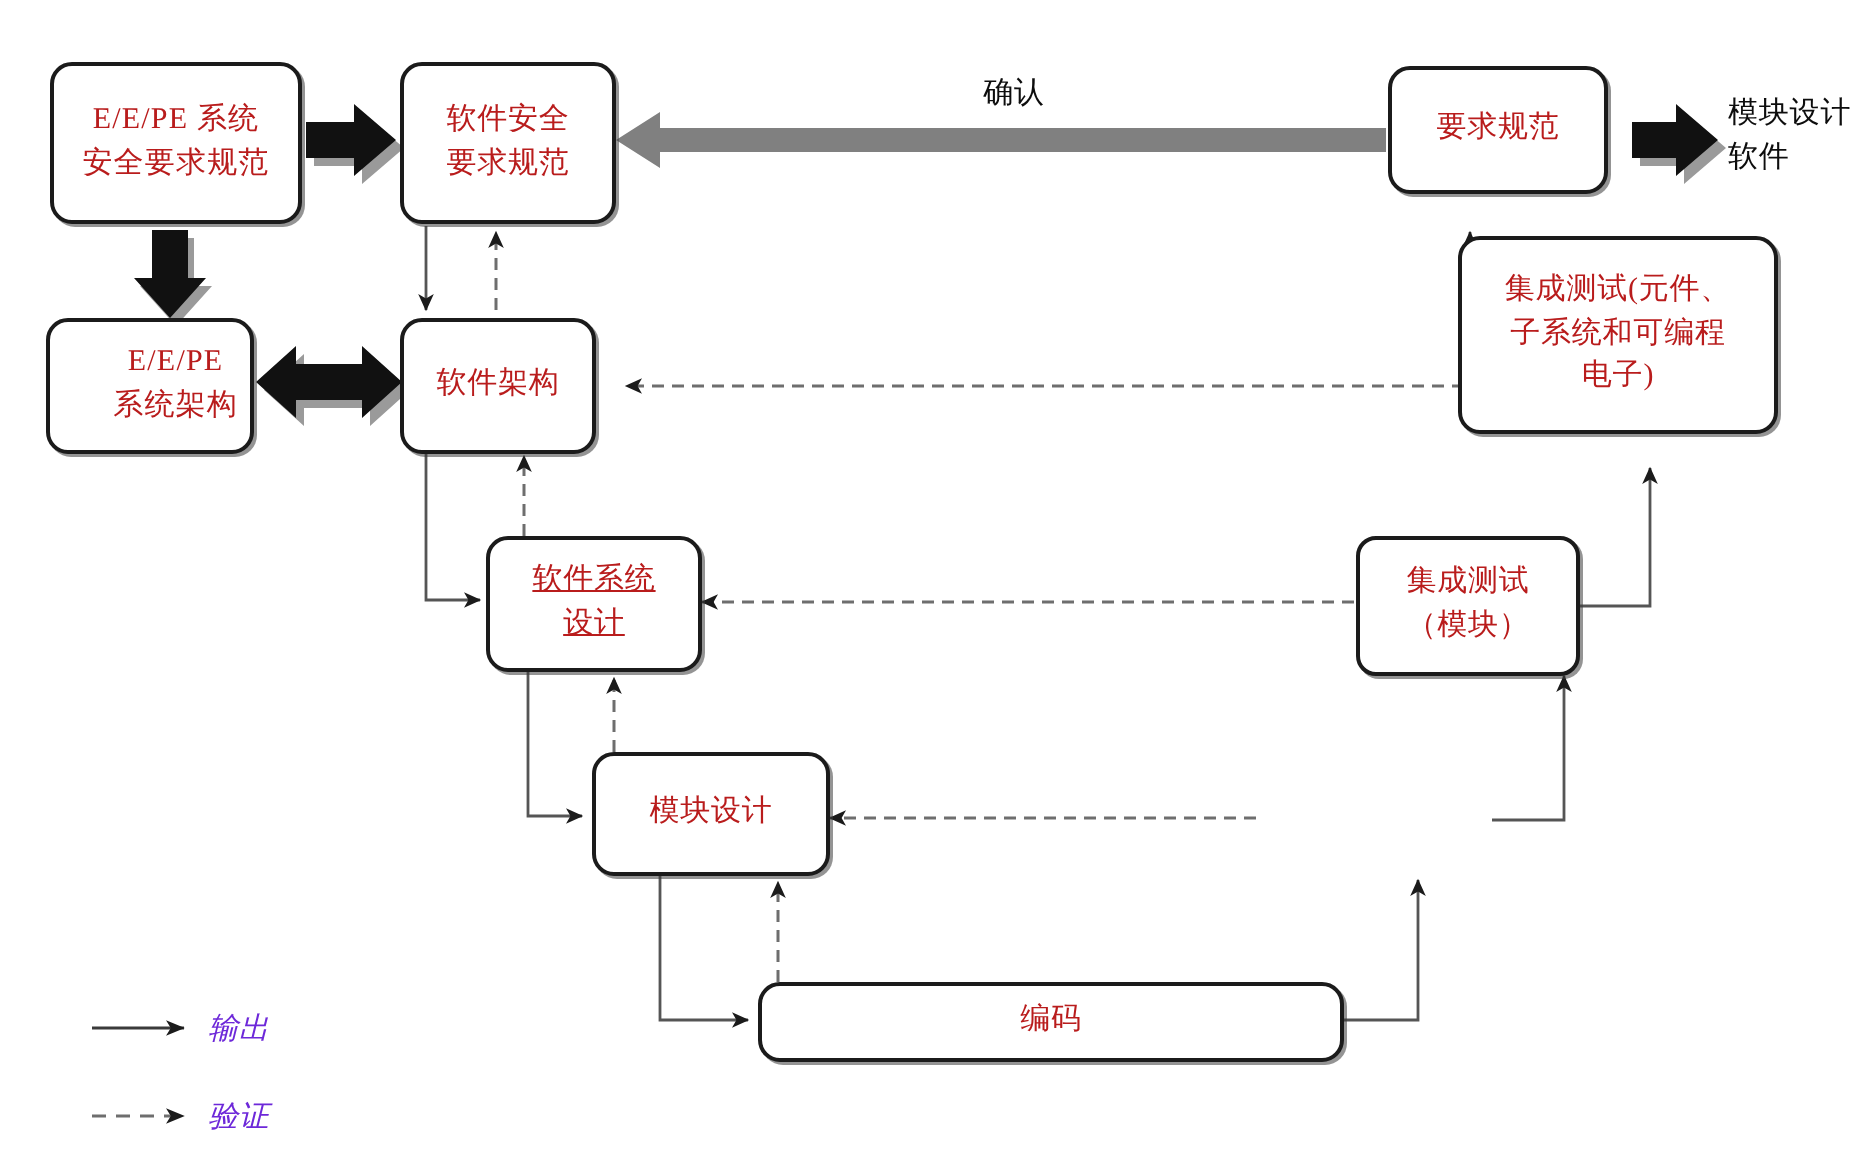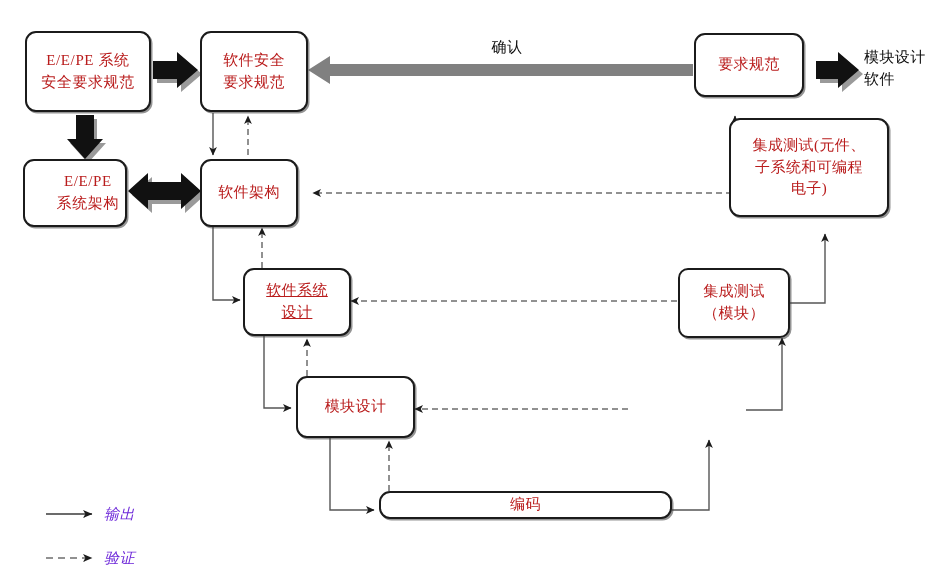--- a/index.html
+++ b/index.html
@@ -196,21 +196,21 @@
 
   <div class="node" style="left:243px; top:268px; width:108px; height:68px;text-decoration:underline;">
     <span class="node-label">软件系统
 设计</span>
   </div>
 
   <div class="node" style="left:296px; top:376px; width:119px; height:62px;">
     <span class="node-label">模块设计</span>
   </div>
 
-  <div class="node" style="left:379px; top:491px; width:293px; height:28px;">
+  <div class="node" style="left:379px; top:491px; width:293px; height:40px;">
     <span class="node-label">编码</span>
   </div>
 
 
   <div class="node" style="left:678px; top:268px; width:112px; height:70px;border-radius:10px;">
     <span class="node-label">集成测试
 （模块）</span>
   </div>
 
   <div class="node" style="left:729px; top:118px; width:160px; height:99px;">

